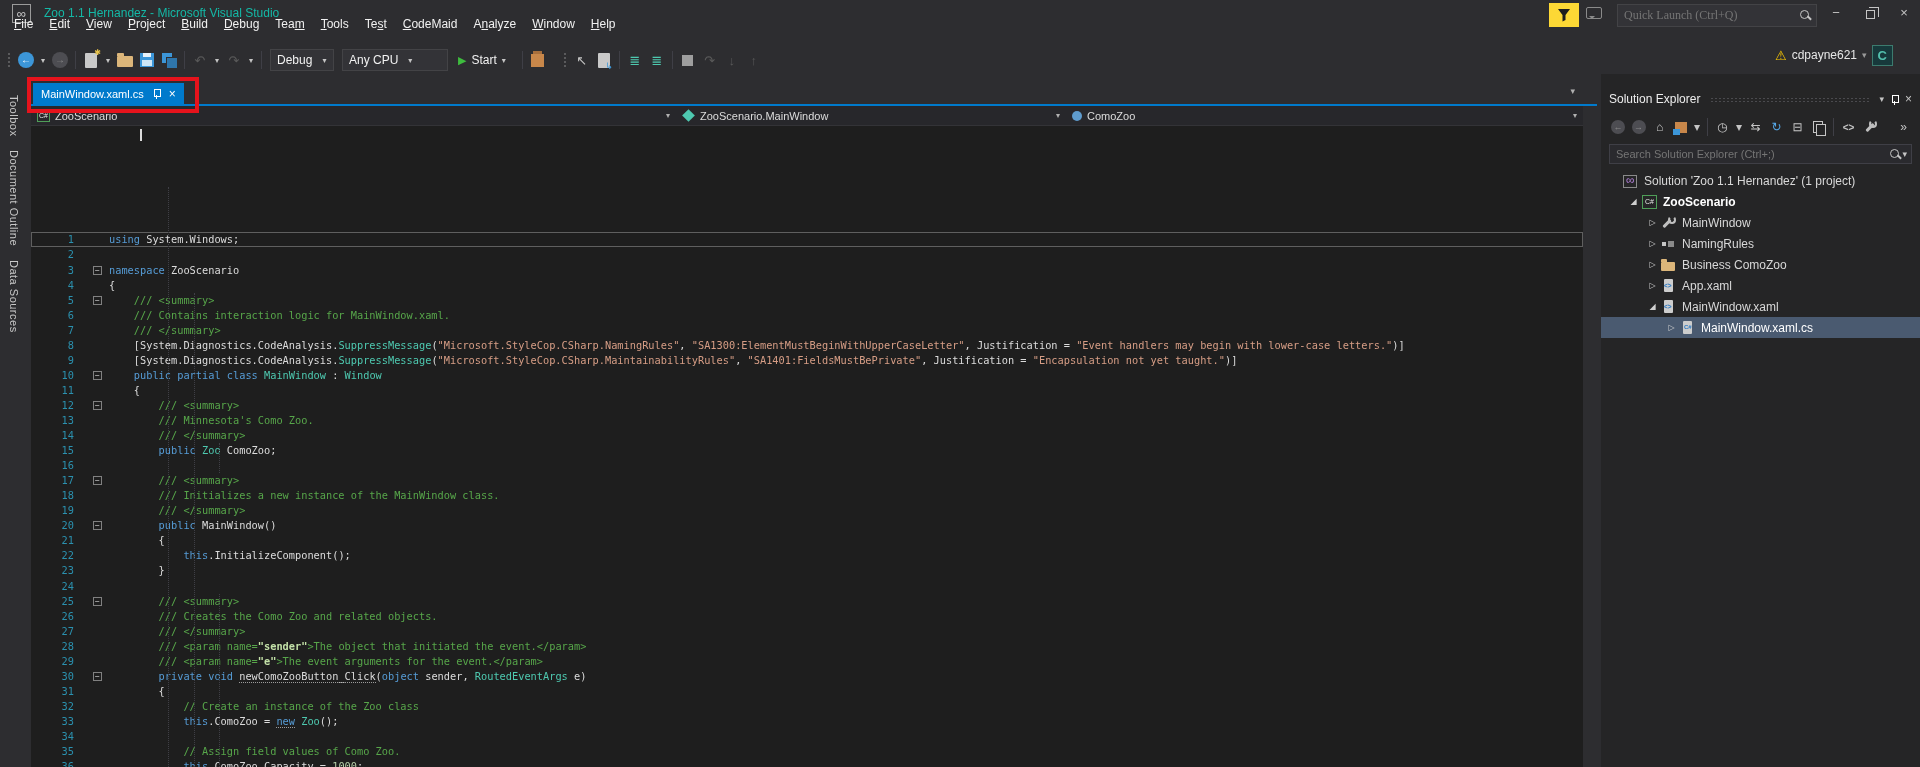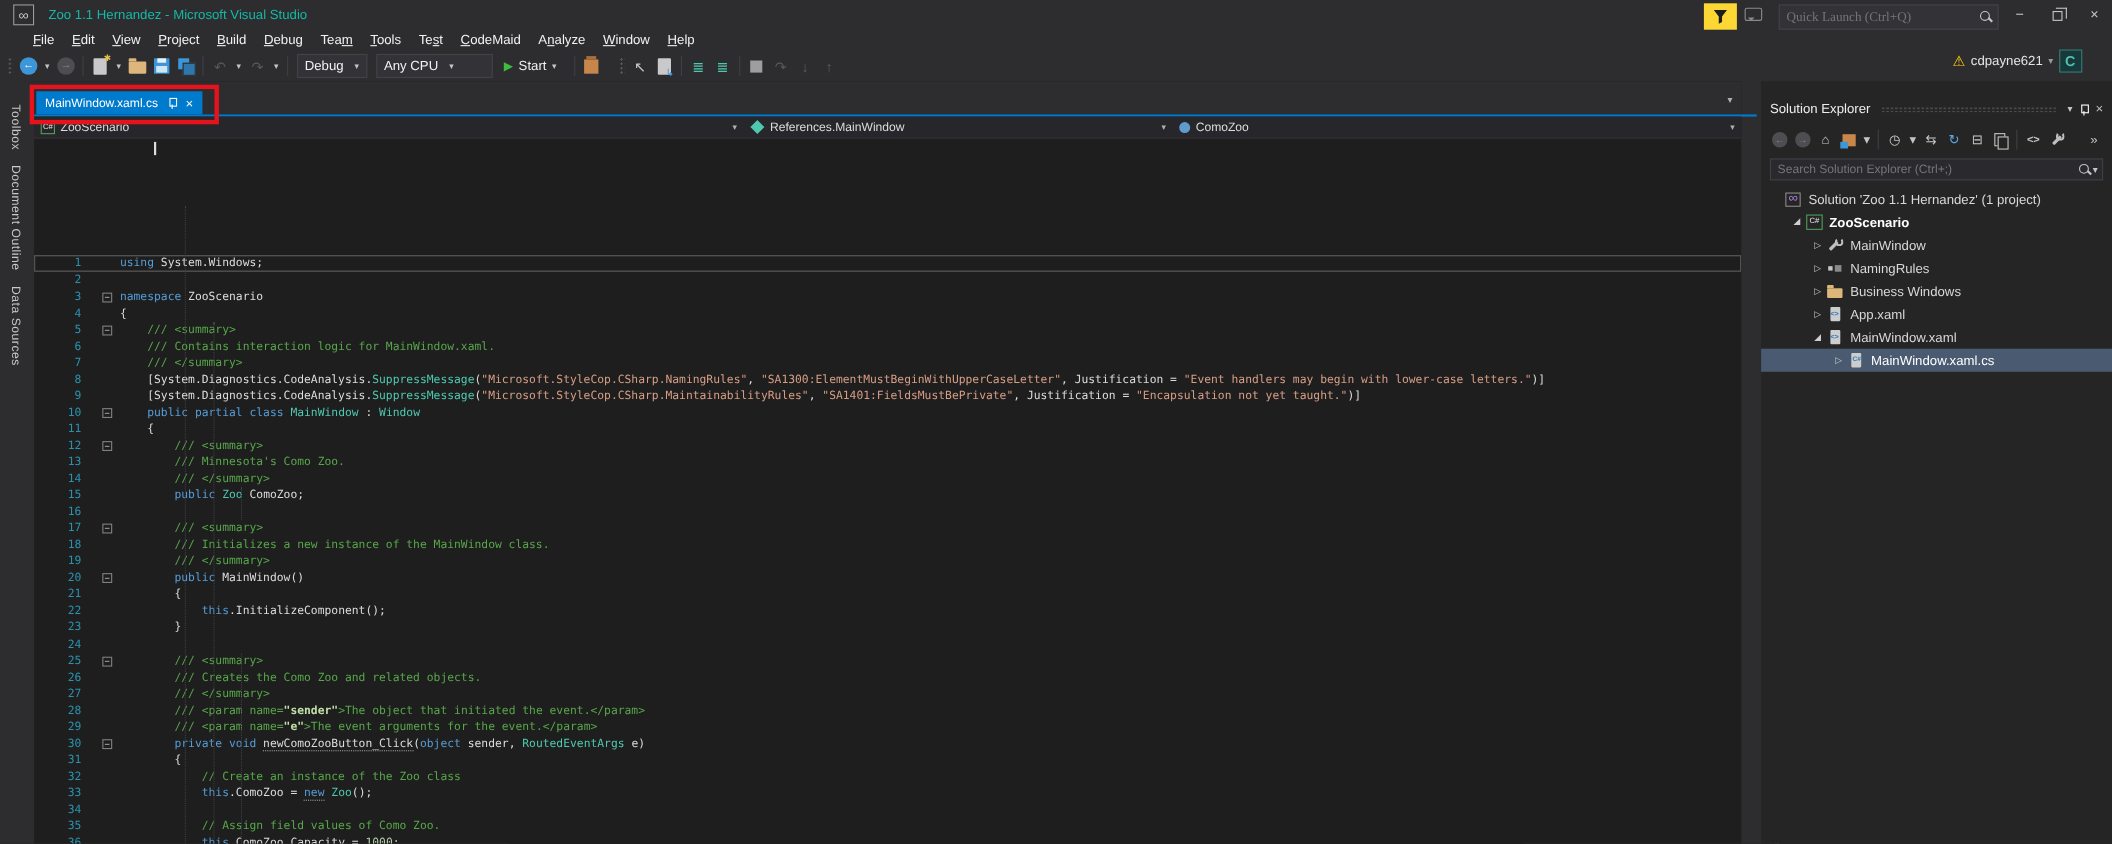--- a/index.html
+++ b/index.html
@@ -25,21 +25,21 @@
   .mag::after{content:"";position:absolute;left:8px;top:8px;width:5px;height:1.5px;background:#C5C5C5;transform:rotate(45deg)}
   .winbtn{position:absolute;top:4px;width:28px;height:20px;color:#C5C5C5;font-size:13px;
     text-align:center;line-height:18px}
   #btn-min{left:1822px}
   #btn-max{left:1856px}
   #btn-max .maxbox{display:inline-block;width:9px;height:9px;border:1px solid #C5C5C5;position:relative;top:2px}
   #btn-max .maxbox::before{content:"";position:absolute;left:2px;top:-4px;width:9px;height:9px;border:1px solid #C5C5C5;border-bottom:none;border-left:none}
   #btn-close{left:1890px}
 
   
-  #menubar{position:absolute;left:0;top:26px;width:1920px;height:20px;display:flex;align-items:center;padding-left:22px}
+  #menubar{position:absolute;left:0;top:14px;width:1920px;height:20px;display:flex;align-items:center;padding-left:6px}
   .menu-item{padding:2px 8px;font-size:12px;color:#F1F1F1;white-space:nowrap;cursor:default}
   .menu-item u{text-decoration:underline}
 
   
   #user-area{position:absolute;left:1775px;top:44px;height:22px;display:flex;align-items:center;gap:5px}
   #warn-glyph{color:#FFCC00;font-size:13px}
   #user-name{font-size:12px;color:#E6E6E6}
   #user-caret{color:#999;font-size:9px}
   #avatar{width:21px;height:21px;background:#17393B;border:1px solid #3C7B6E;color:#53C0AD;
     font-size:13px;font-weight:bold;text-align:center;line-height:19px}
@@ -308,21 +308,21 @@
     <div id="accent-line"></div>
 
     <div id="breadcrumb">
       <div class="bc-combo" id="bc-project">
         <span class="ic-csbox">C#</span>
         <span>ZooScenario</span>
         <span class="bc-caret">▾</span>
       </div>
       <div class="bc-combo" id="bc-type">
         <span class="bc-class"></span>
-        <span>References.MainWindow</span>
+        <span>ZooScenario.MainWindow</span>
         <span class="bc-caret">▾</span>
       </div>
       <div class="bc-combo" id="bc-member">
         <span class="bc-field"></span>
         <span>ComoZoo</span>
         <span class="bc-caret">▾</span>
       </div>
     </div>
 
     <div id="code-area">
@@ -403,21 +403,21 @@
           <span class="tree-label">MainWindow</span>
         </div>
         <div class="tree-row" style="padding-left: 44px;">
           <span class="expander">▷</span>
           <span class="ic references-icon"></span>
           <span class="tree-label">NamingRules</span>
         </div>
         <div class="tree-row" style="padding-left: 44px;">
           <span class="expander">▷</span>
           <span class="ic folder-icon"></span>
-          <span class="tree-label">Business Windows</span>
+          <span class="tree-label">Business ComoZoo</span>
         </div>
         <div class="tree-row" style="padding-left: 44px;">
           <span class="expander">▷</span>
           <span class="ic xaml-file-icon ic-page-base"></span>
           <span class="tree-label">App.xaml</span>
         </div>
         <div class="tree-row" style="padding-left: 44px;">
           <span class="expander">◢</span>
           <span class="ic xaml-file-icon ic-page-base"></span>
           <span class="tree-label">MainWindow.xaml</span>

